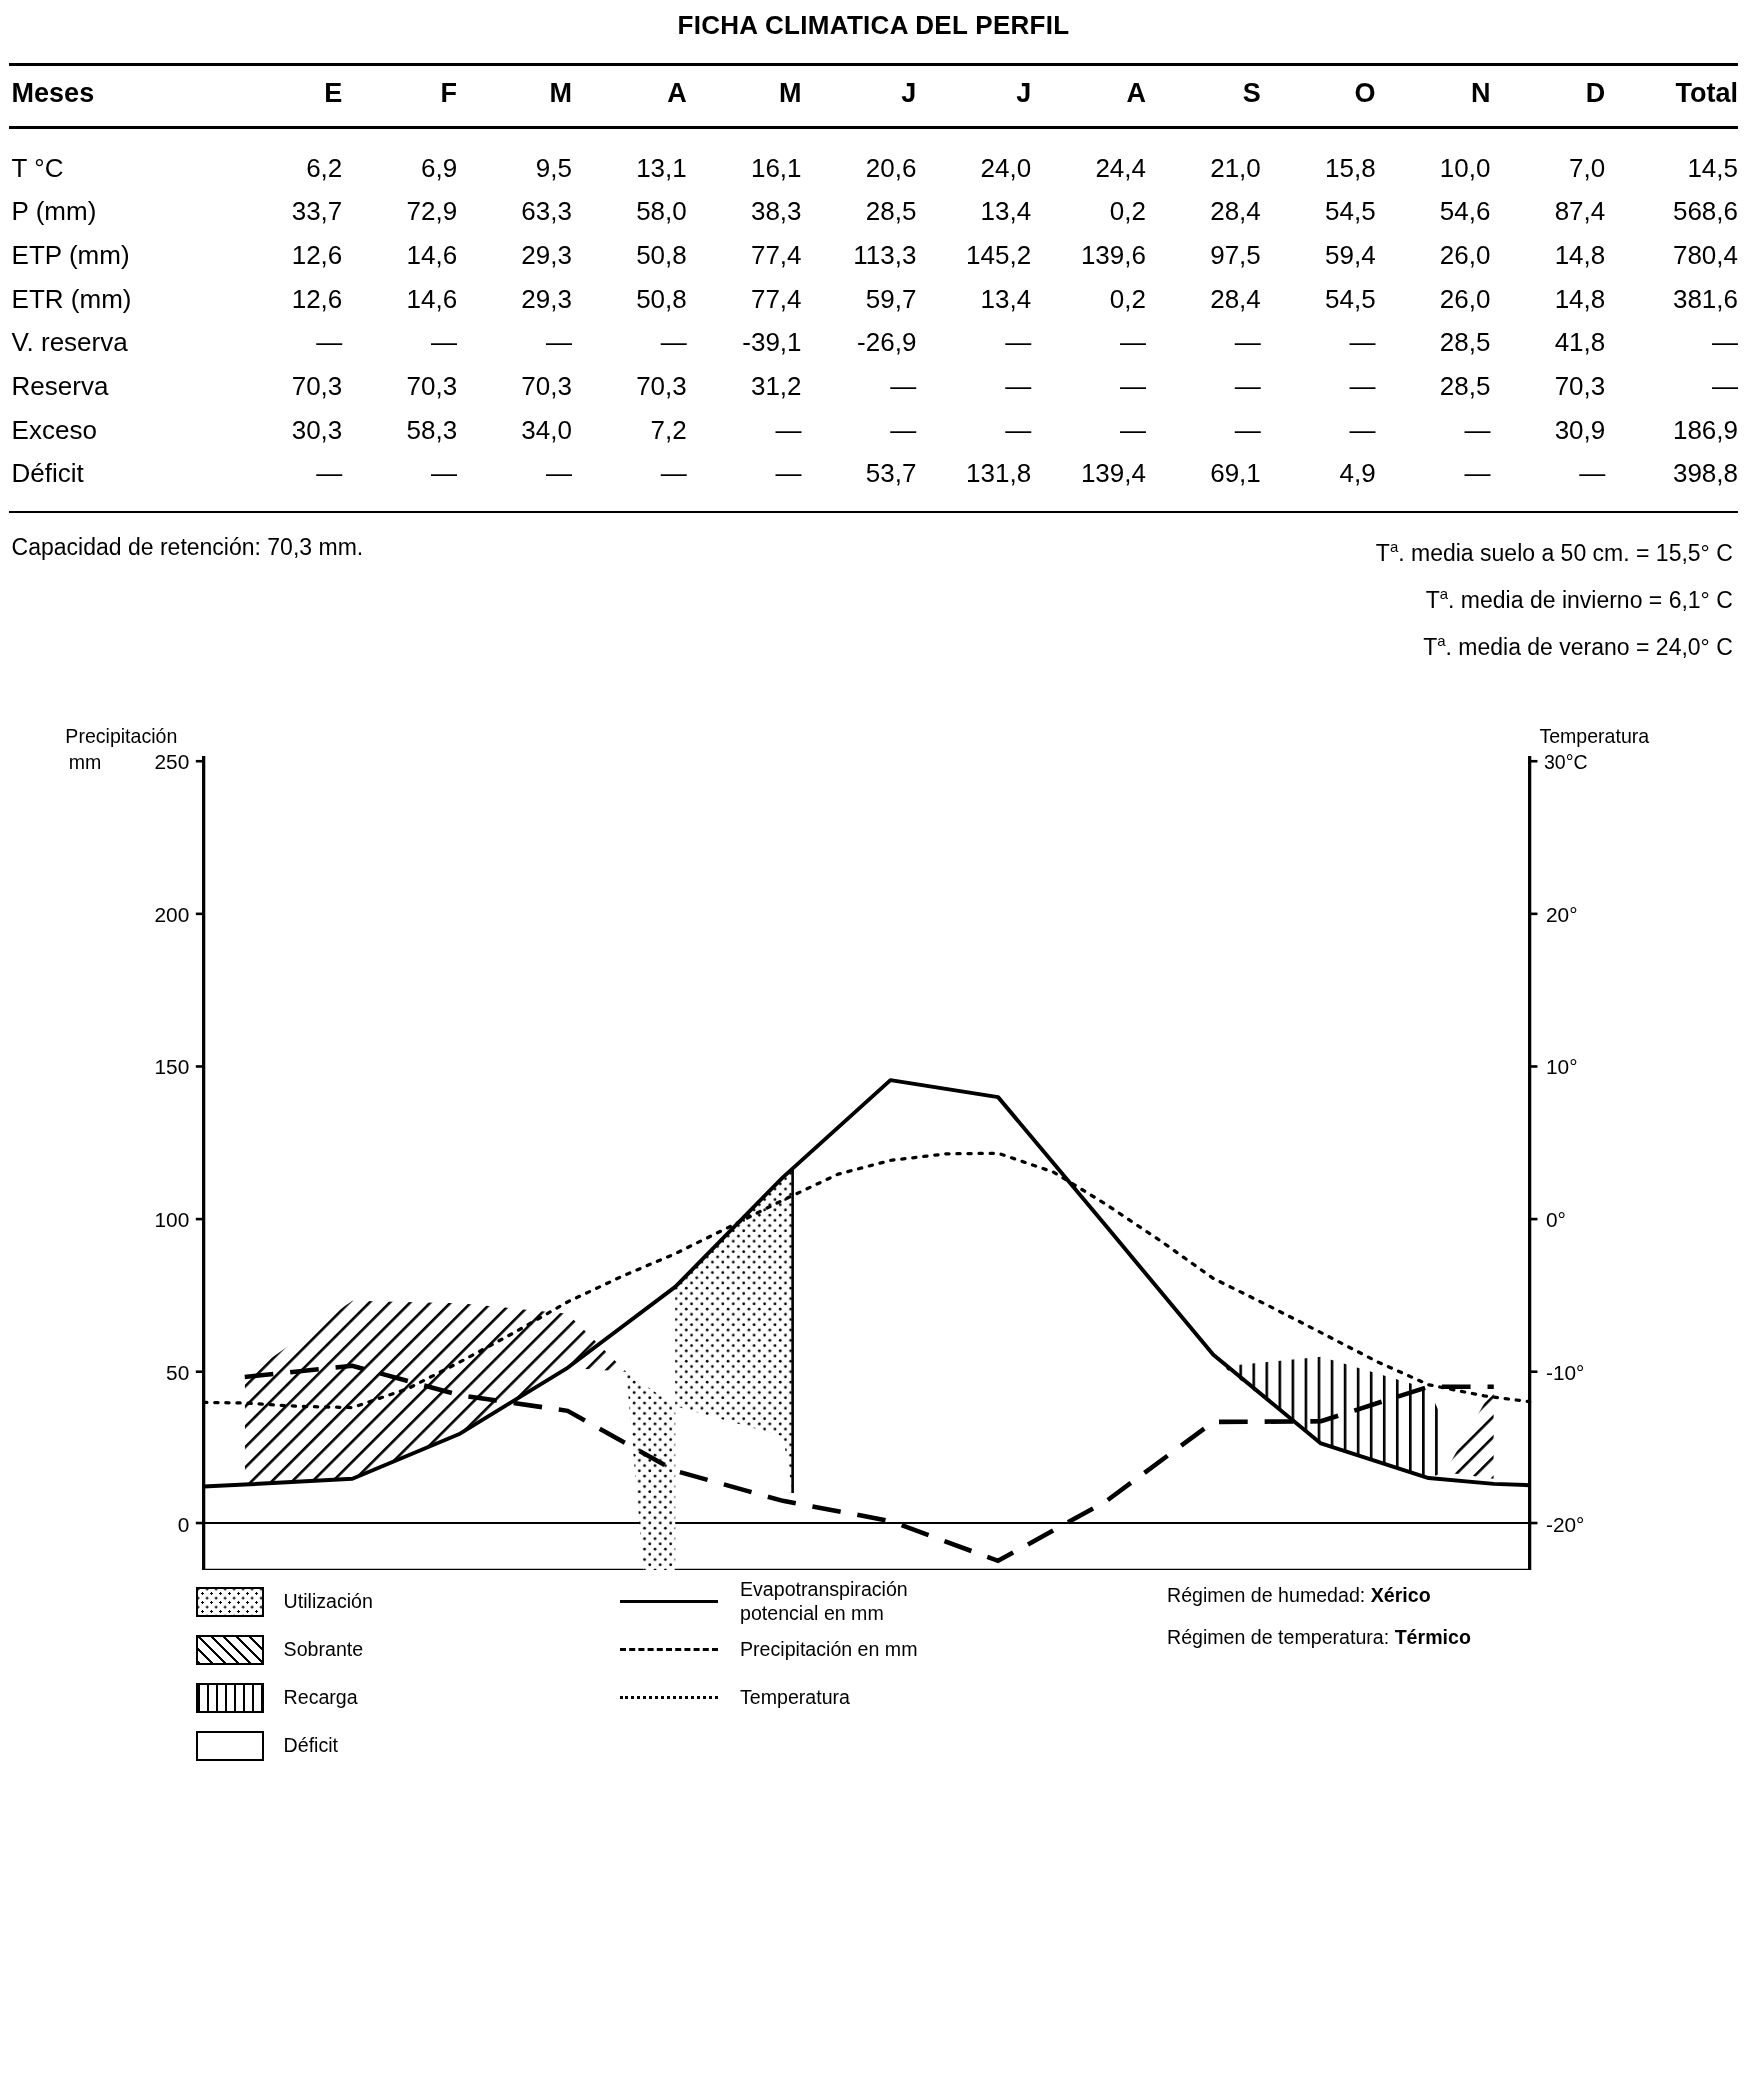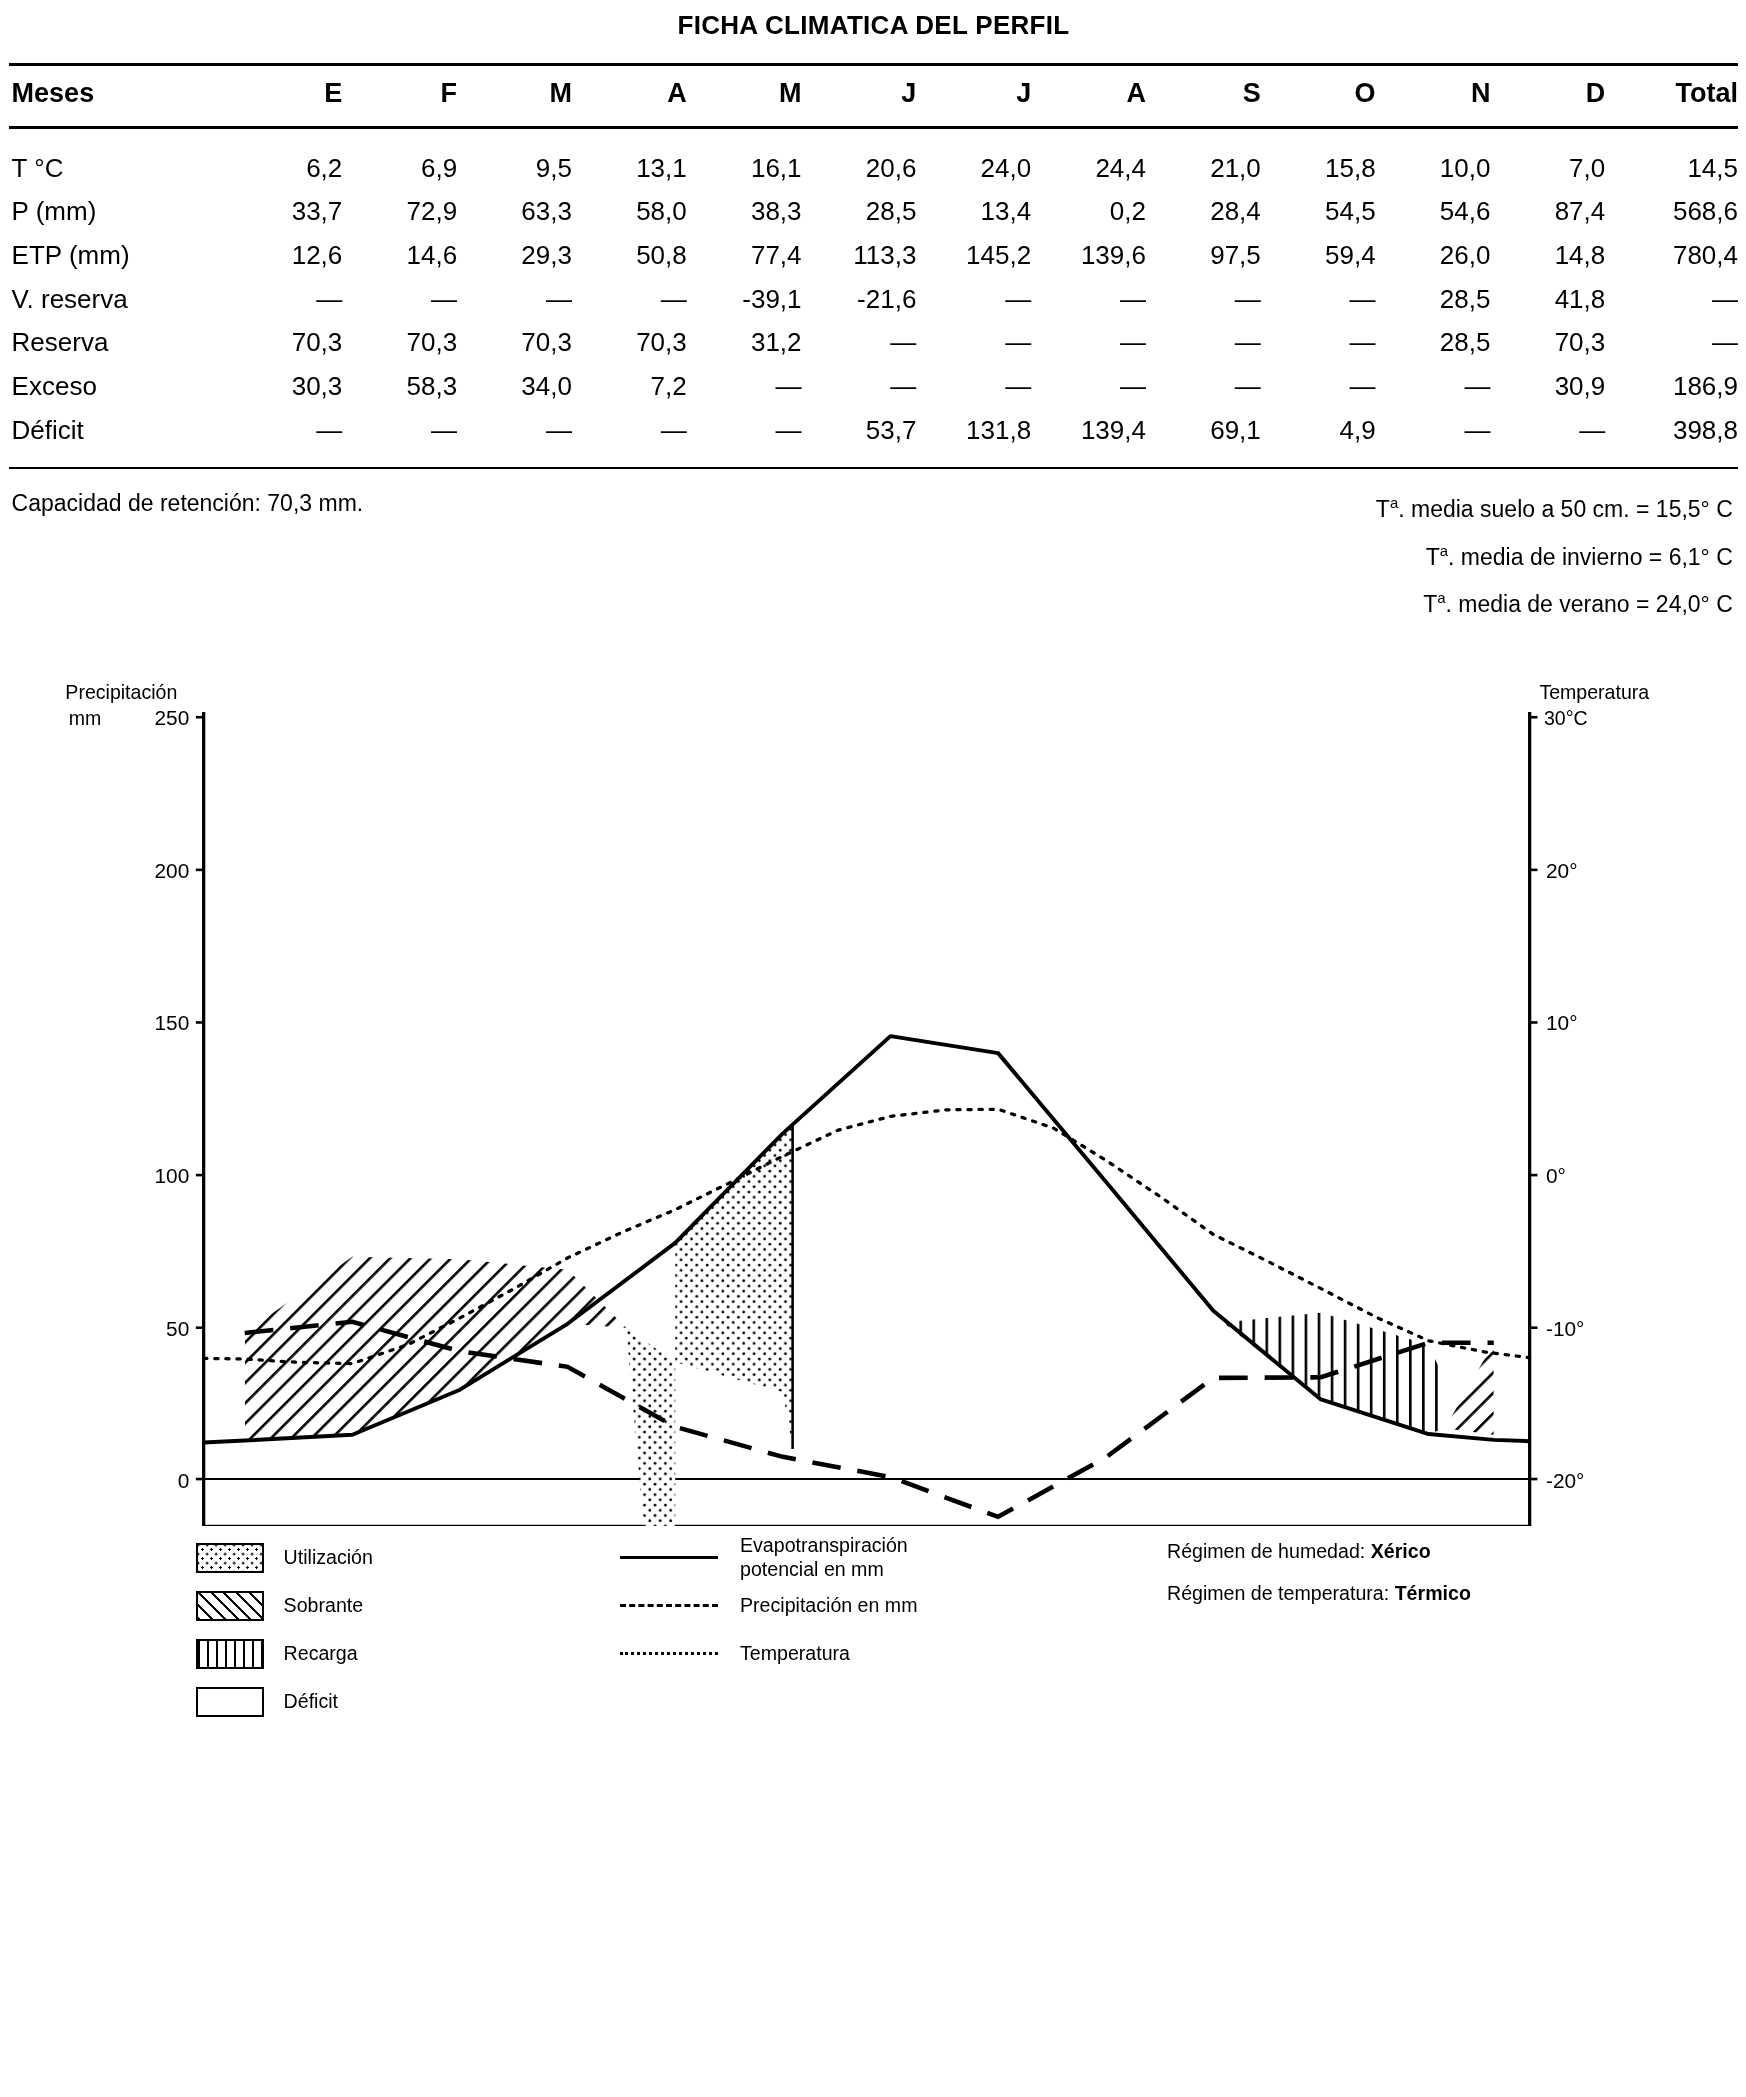--- a/index.html
+++ b/index.html
@@ -284,29 +284,45 @@
         <td class="num">113,3</td>
         <td class="num">145,2</td>
         <td class="num">139,6</td>
         <td class="num">97,5</td>
         <td class="num">59,4</td>
         <td class="num">26,0</td>
         <td class="num">14,8</td>
         <td class="num">780,4</td>
       </tr>
 
+      <tr>
+        <td class="label-col">ETR (mm)</td>
+        <td class="num">12,6</td>
+        <td class="num">14,6</td>
+        <td class="num">29,3</td>
+        <td class="num">50,8</td>
+        <td class="num">77,4</td>
+        <td class="num">59,7</td>
+        <td class="num">13,4</td>
+        <td class="num">0,2</td>
+        <td class="num">28,4</td>
+        <td class="num">54,5</td>
+        <td class="num">26,0</td>
+        <td class="num">14,8</td>
+        <td class="num">381,6</td>
+      </tr>
 
       <tr>
         <td class="label-col">V. reserva</td>
         <td class="num">—</td>
         <td class="num">—</td>
         <td class="num">—</td>
         <td class="num">—</td>
         <td class="num">-39,1</td>
-        <td class="num">-21,6</td>
+        <td class="num">-26,9</td>
         <td class="num">—</td>
         <td class="num">—</td>
         <td class="num">—</td>
         <td class="num">—</td>
         <td class="num">28,5</td>
         <td class="num">41,8</td>
         <td class="num">—</td>
       </tr>
 
       <tr>

